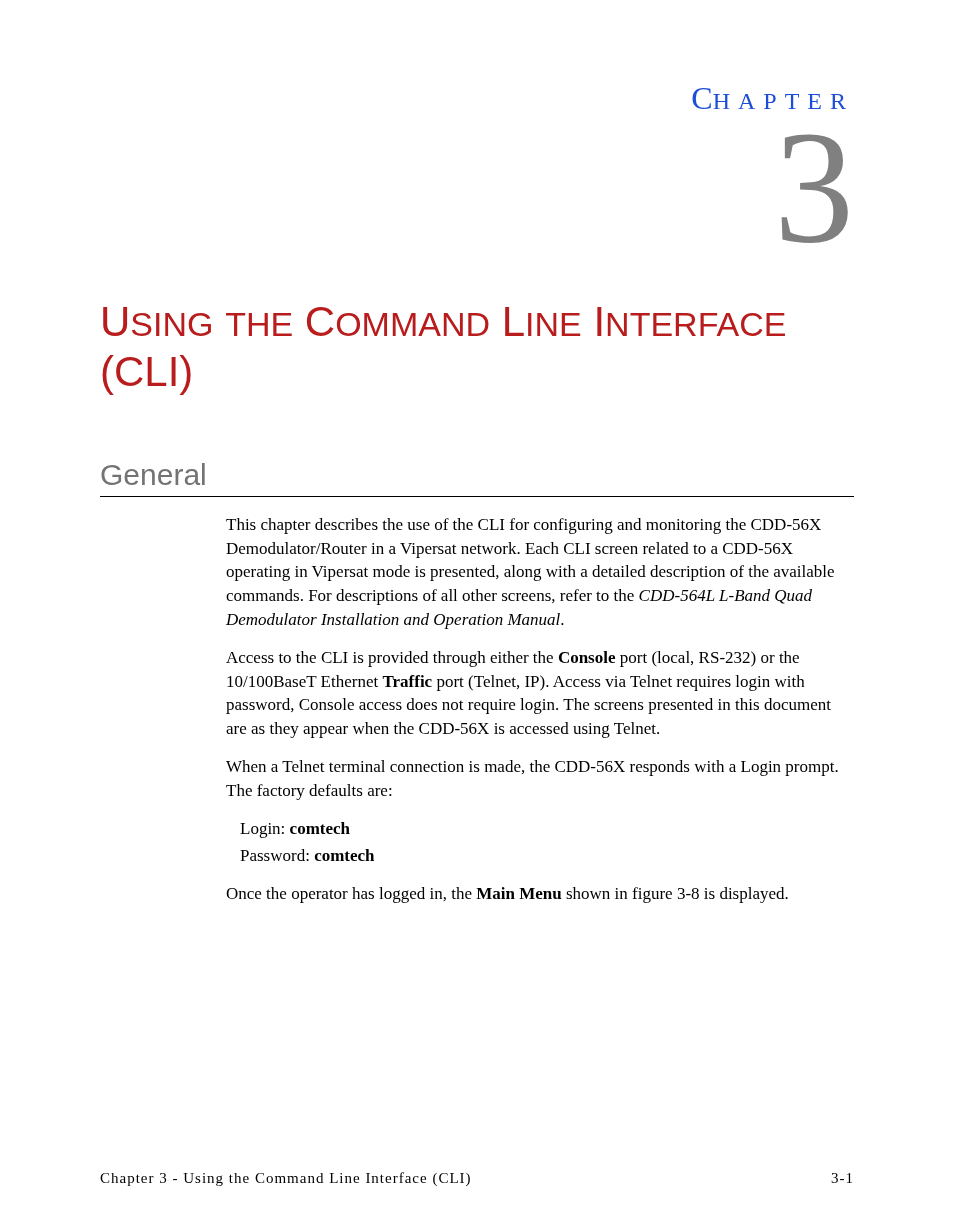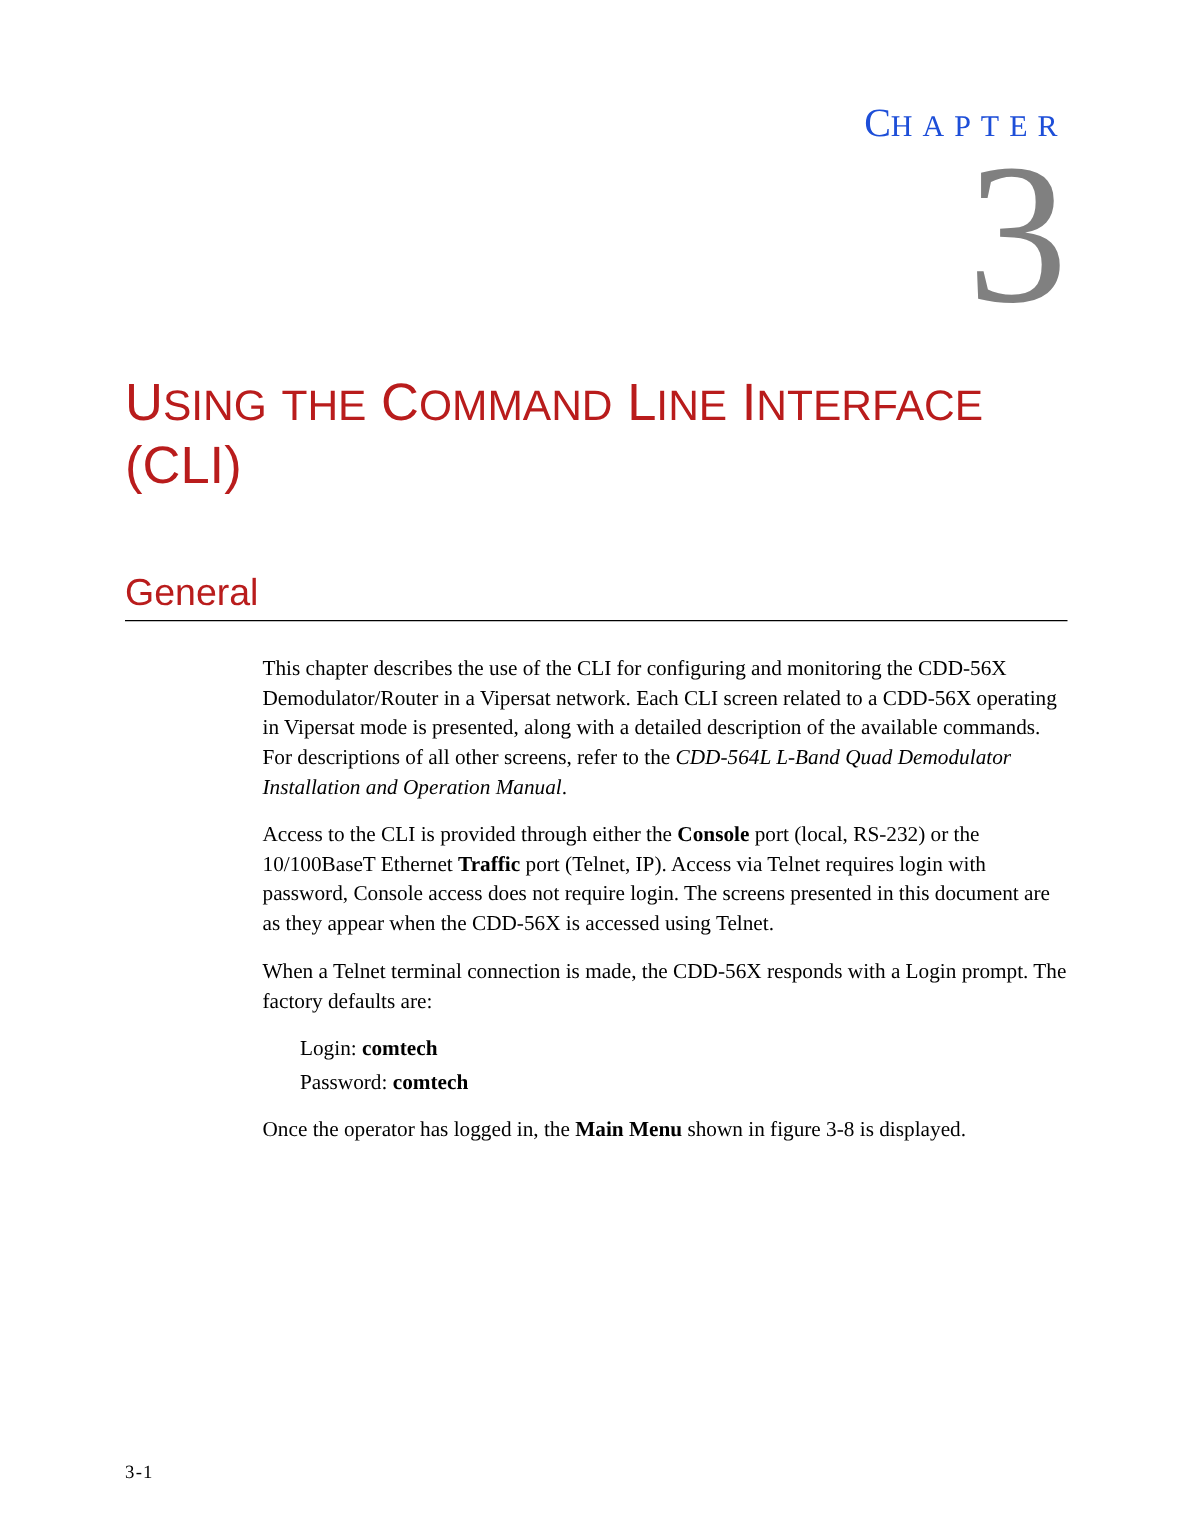--- a/index.html
+++ b/index.html
@@ -42,32 +42,33 @@
     margin-bottom: 60px;
     line-height: 1.2;
   }
   .chapter-title .small-caps {
     font-size: 34px;
   }
   .section-heading {
     font-family: Arial, Helvetica, sans-serif;
     font-size: 30px;
     font-weight: normal;
-    color: #b91c1c;
+    color: #737373;
     border-bottom: 1px solid #000000;
     padding-bottom: 4px;
-    margin-bottom: 26px;
+    margin-bottom: 16px;
   }
   .body-content {
     margin-left: 110px;
     font-size: 17px;
     line-height: 1.4;
   }
   .body-content p {
     margin-bottom: 14px;
+    margin-left: 16px;
   }
   .italic { font-style: italic; }
   .bold { font-weight: bold; }
   .login-block {
     margin-left: 30px;
     margin-bottom: 14px;
   }
   .login-block div {
     margin-bottom: 4px;
   }
@@ -114,14 +115,15 @@
     <div>
       <span>Password: </span><span class="bold">comtech</span>
     </div>
   </div>
   <p>
     <span>Once the operator has logged in, the </span><span class="bold">Main Menu</span><span> shown in figure 3-8 is displayed.</span>
   </p>
 </div>
 
 <div class="footer">
+  <span>Chapter 3 - Using the Command Line Interface (CLI)</span>
   <span>3-1</span>
 </div>
 
 </body></html>

